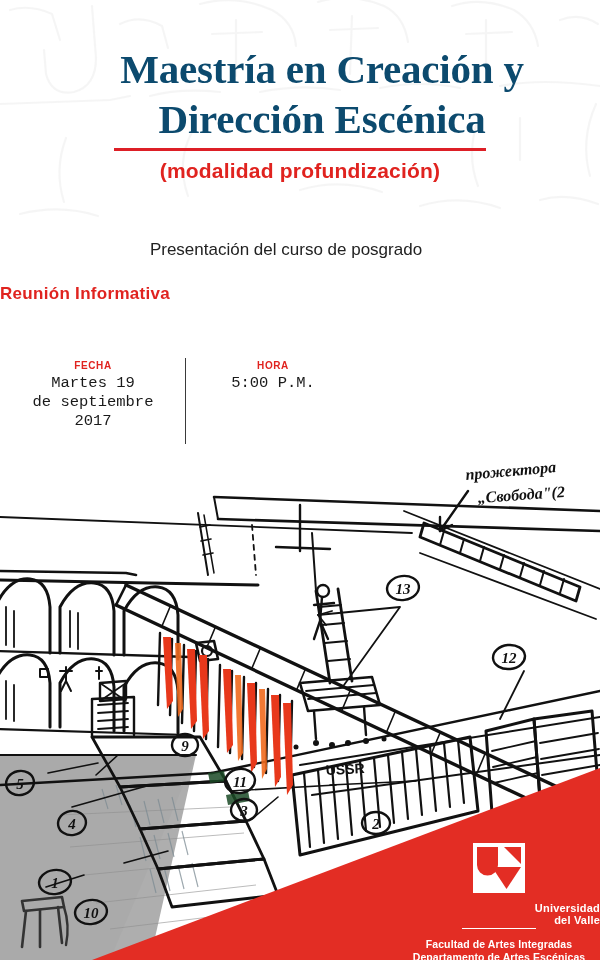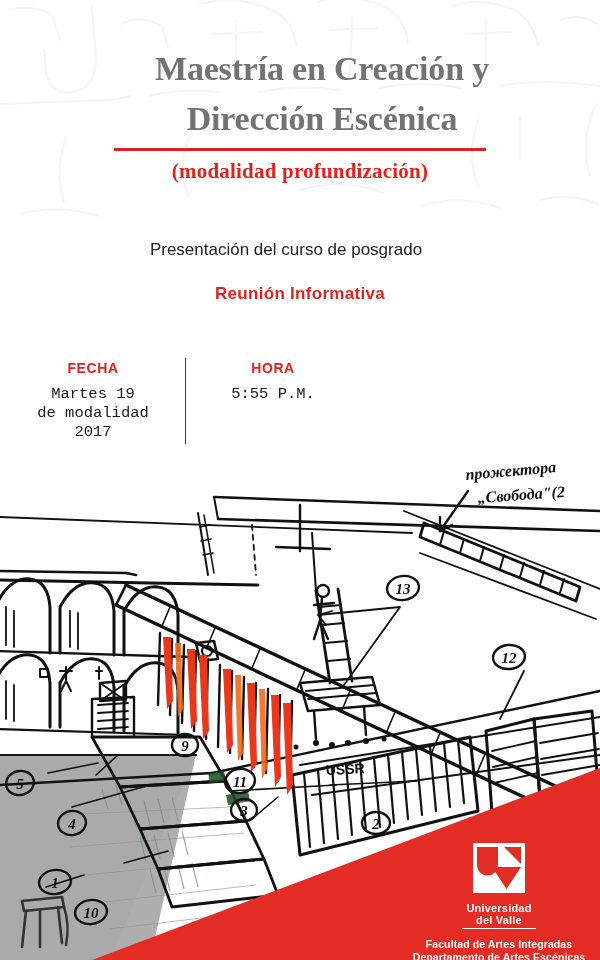--- a/index.html
+++ b/index.html
@@ -31,57 +31,56 @@
   #headline-block {
     position: absolute;
     left: 0; top: 44px;
     width: 600px;
     text-align: center;
     z-index: 5;
   }
   .title-line {
     font-family: "Liberation Serif", serif;
     font-weight: bold;
-    font-size: 34px;
+    font-size: 41px;
     line-height: 50px;
     letter-spacing: -0.2px;
-    color: #737373;
+    color: #0c4a6e;
     white-space: nowrap;
     padding-left: 44px;
   }
   #title-underline {
     width: 372px;
     height: 3px;
     background: #DD1F26;
     margin: 4px auto 0 auto;
   }
   #subtitle {
     margin-top: 8px;
-    font-family: Liberation Serif, serif;
+    font-family: Liberation Sans, sans-serif;
     font-weight: bold;
     font-size: 21px;
     color: #E0231F;
     letter-spacing: 0.2px;
   }
 
   
   #presentation {
     position: absolute;
     left: 0; top: 240px;
     width: 572px;
     text-align: center;
     font-size: 17px;
     color: #222222;
     z-index: 5;
   }
   #meeting {
     position: absolute;
     left: 0; top: 284px;
     width: 600px;
-    text-align: center;
     font-size: 17px;
     font-weight: bold;
     color: #E0231F;
     letter-spacing: 0.3px;
     z-index: 5;
   }
 
   
   #info-row {
     position: absolute;
@@ -92,25 +91,25 @@
     z-index: 5;
   }
   .info-col {
     text-align: center;
     position: relative;
   }
   .info-col.c1 { width: 186px; }
   .info-col.c2 { width: 240px; }
   .info-col.c3 { width: 174px; }
   .info-label {
-    font-size: 14px;
+    font-size: 10px;
     font-weight: bold;
     color: #E0231F;
     letter-spacing: 0.6px;
-    margin-bottom: 9px;
+    margin-bottom: 3px;
   }
   .info-value {
     font-size: 15.5px;
     color: #1a1a1a;
     line-height: 19px;
     font-family: Liberation Mono, monospace;
   }
   .col-divider {
     position: absolute;
     top: -2px;
@@ -147,20 +146,21 @@
     width: 52px; height: 50px;
     margin: 0 auto;
   }
   #logo-name {
     margin-top: 5px;
     color: #ffffff;
     font-size: 11px;
     font-weight: bold;
     line-height: 12px;
     letter-spacing: 0.2px;
+    text-align: right;
   }
   #logo-rule {
     width: 74px; height: 1px;
     background: #ffffff;
     margin: 2px auto 0 auto;
   }
   #footer-lines {
     margin-top: 9px;
     color: #ffffff;
     font-size: 10.5px;
@@ -214,29 +214,29 @@
   </div>
 
   <div id="presentation">Presentación del curso de posgrado</div>
   <div id="meeting">Reunión  Informativa</div>
 
   <div id="info-row">
 
     <div class="info-col c1">
       <div class="info-label">FECHA</div>
       <div class="info-value">Martes 19</div>
-      <div class="info-value">de modalidad</div>
+      <div class="info-value">de septiembre</div>
       <div class="info-value">2017</div>
       <div class="col-divider"></div>
     </div>
 
 
     <div class="info-col c3">
       <div class="info-label">HORA</div>
-      <div class="info-value">5:55 P.M.</div>
+      <div class="info-value">5:00 P.M.</div>
     </div>
 
   </div>
 
   <svg id="illustration" viewBox="0 0 600 505" xmlns="http://www.w3.org/2000/svg">
 
     <path d="M0 300 L196 300 L150 505 L0 505 Z" fill="#AEAEAE"></path>
     <path d="M0 300 L196 300 L110 505 L0 505 Z" fill="#A8A8A8" opacity="0.55"></path>
 
     <g stroke="#8f8f8f" stroke-width="1" opacity="0.6" fill="none">

